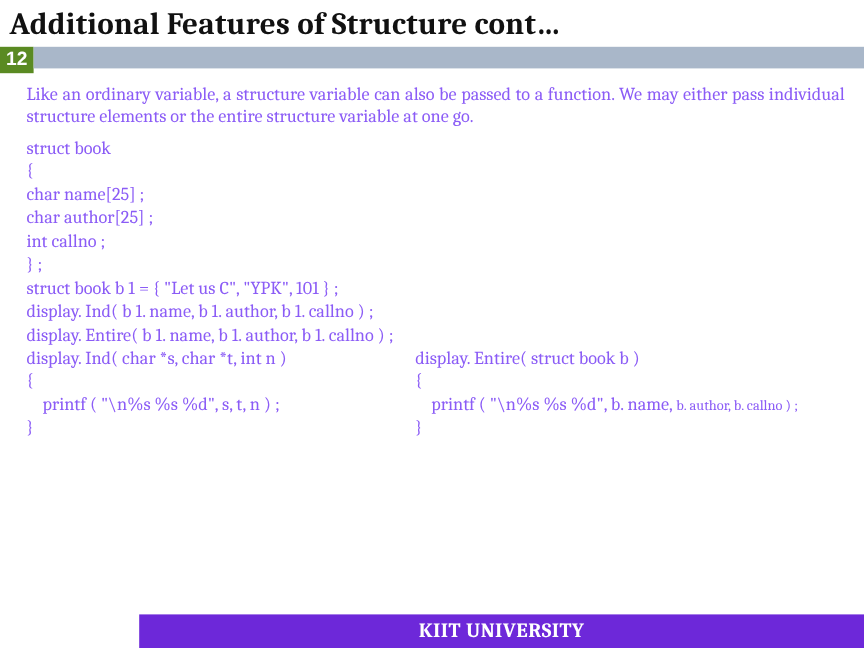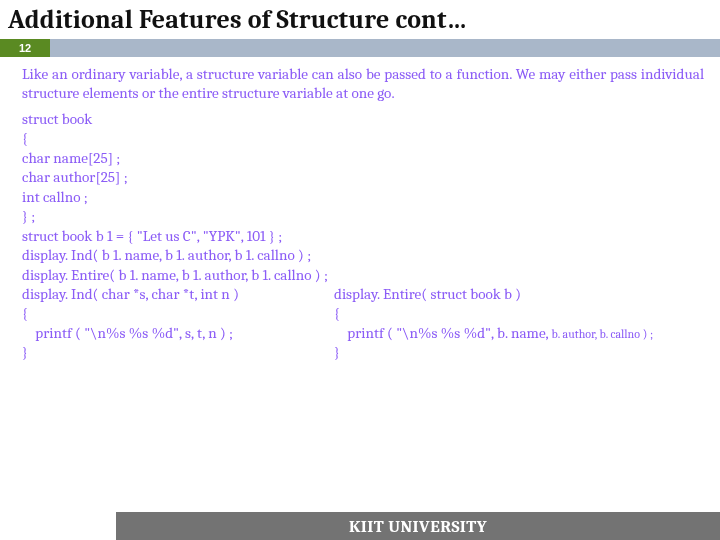--- a/index.html
+++ b/index.html
@@ -2,31 +2,31 @@
 <html><head>
 <meta charset="utf-8">
 <style>
   * { margin: 0; padding: 0; box-sizing: border-box; }
   html, body { width: 720px; height: 540px; font-family: Cambria, Georgia, serif; background: #fff; overflow: hidden; }
   .slide { width: 720px; height: 540px; position: relative; }
   .title-row { display: flex; align-items: flex-start; padding: 5px 8px 2px 8px; }
   .title { font-size: 26px; font-weight: 700; color: #111; flex: 1; letter-spacing: 0.2px; }
   .logo { width: 62px; height: 44px; }
   .badge-row { display: flex; align-items: stretch; margin: 2px 0 6px 0; }
-  .badge { background: #5a8a22; color: #fff; font-size: 11px; font-weight: 600; width: 50px; display: flex; align-items: center; justify-content: center; font-family: Arial, sans-serif; padding: 2px 0; }
+  .badge { background: #5a8a22; color: #fff; font-size: 16px; font-weight: 600; width: 28px; display: flex; align-items: center; justify-content: center; font-family: Arial, sans-serif; padding: 2px 0; }
   .band { background: #a9b7c9; flex: 1; height: 18px; }
   .content { padding: 2px 16px 0 22px; font-size: 15.2px; color: #8b5cf6; line-height: 1.28; }
   .para { text-align: justify; margin-bottom: 6px; }
   .code { font-family: Cambria, Georgia, serif; font-size: 15.2px; line-height: 1.28; white-space: pre; margin-bottom: 0; }
-  .funcs { display: flex; gap: 4px; font-size: 15.2px; line-height: 1.28; }
+  .funcs { display: flex; gap: 16px; font-size: 15.2px; line-height: 1.28; }
   .func { white-space: pre; }
   .funcL { width: 262px; }
   .funcR { flex: 1; margin-left: 46px; }
   .smalltail { font-size: 12px; }
-  .footer { position: absolute; left: 116px; right: 0; bottom: 0; height: 28px; background: #737373; color: #fff; font-weight: 800; font-size: 17px; letter-spacing: 0.4px; display: flex; align-items: center; justify-content: center; font-family: Cambria, Georgia, serif; }
+  .footer { position: absolute; left: 116px; right: 0; bottom: 0; height: 28px; background: #6d28d9; color: #fff; font-weight: 800; font-size: 17px; letter-spacing: 0.4px; display: flex; align-items: center; justify-content: center; font-family: Cambria, Georgia, serif; }
 </style>
 </head>
 <body>
 
 <div class="slide">
 
   <div class="title-row">
     <div class="title">Additional Features of Structure cont…</div>
   </div>
 

